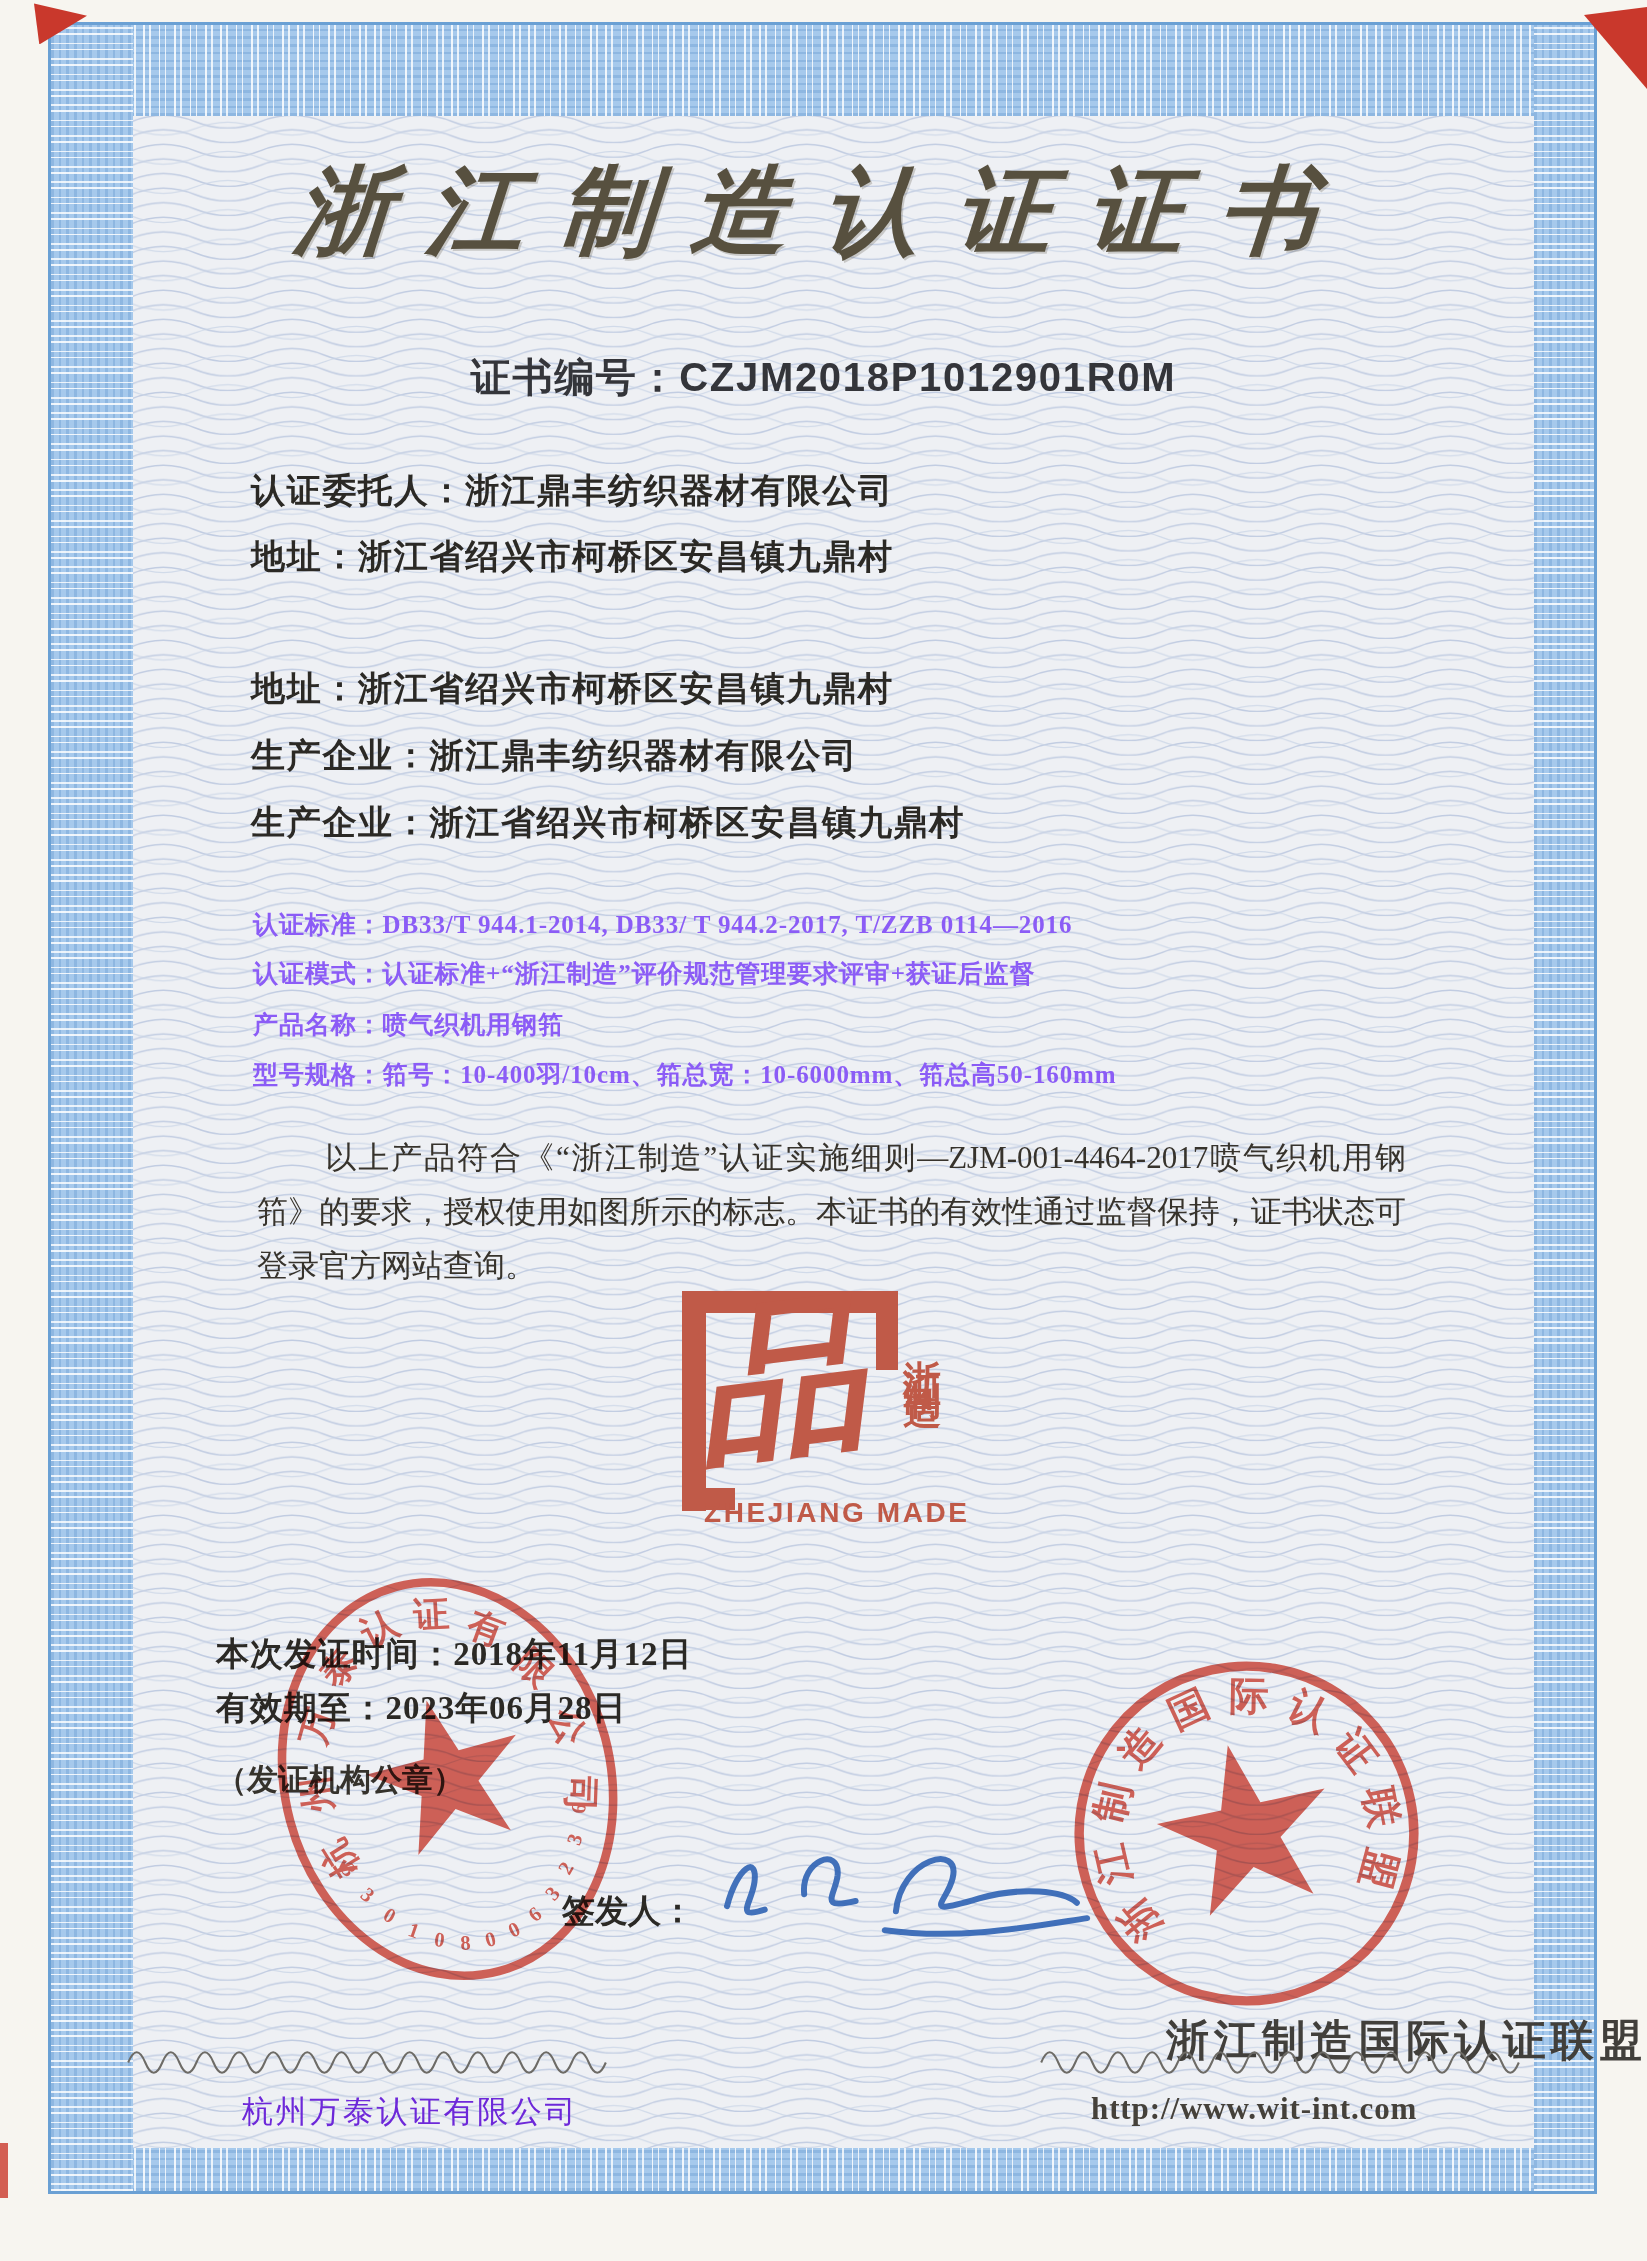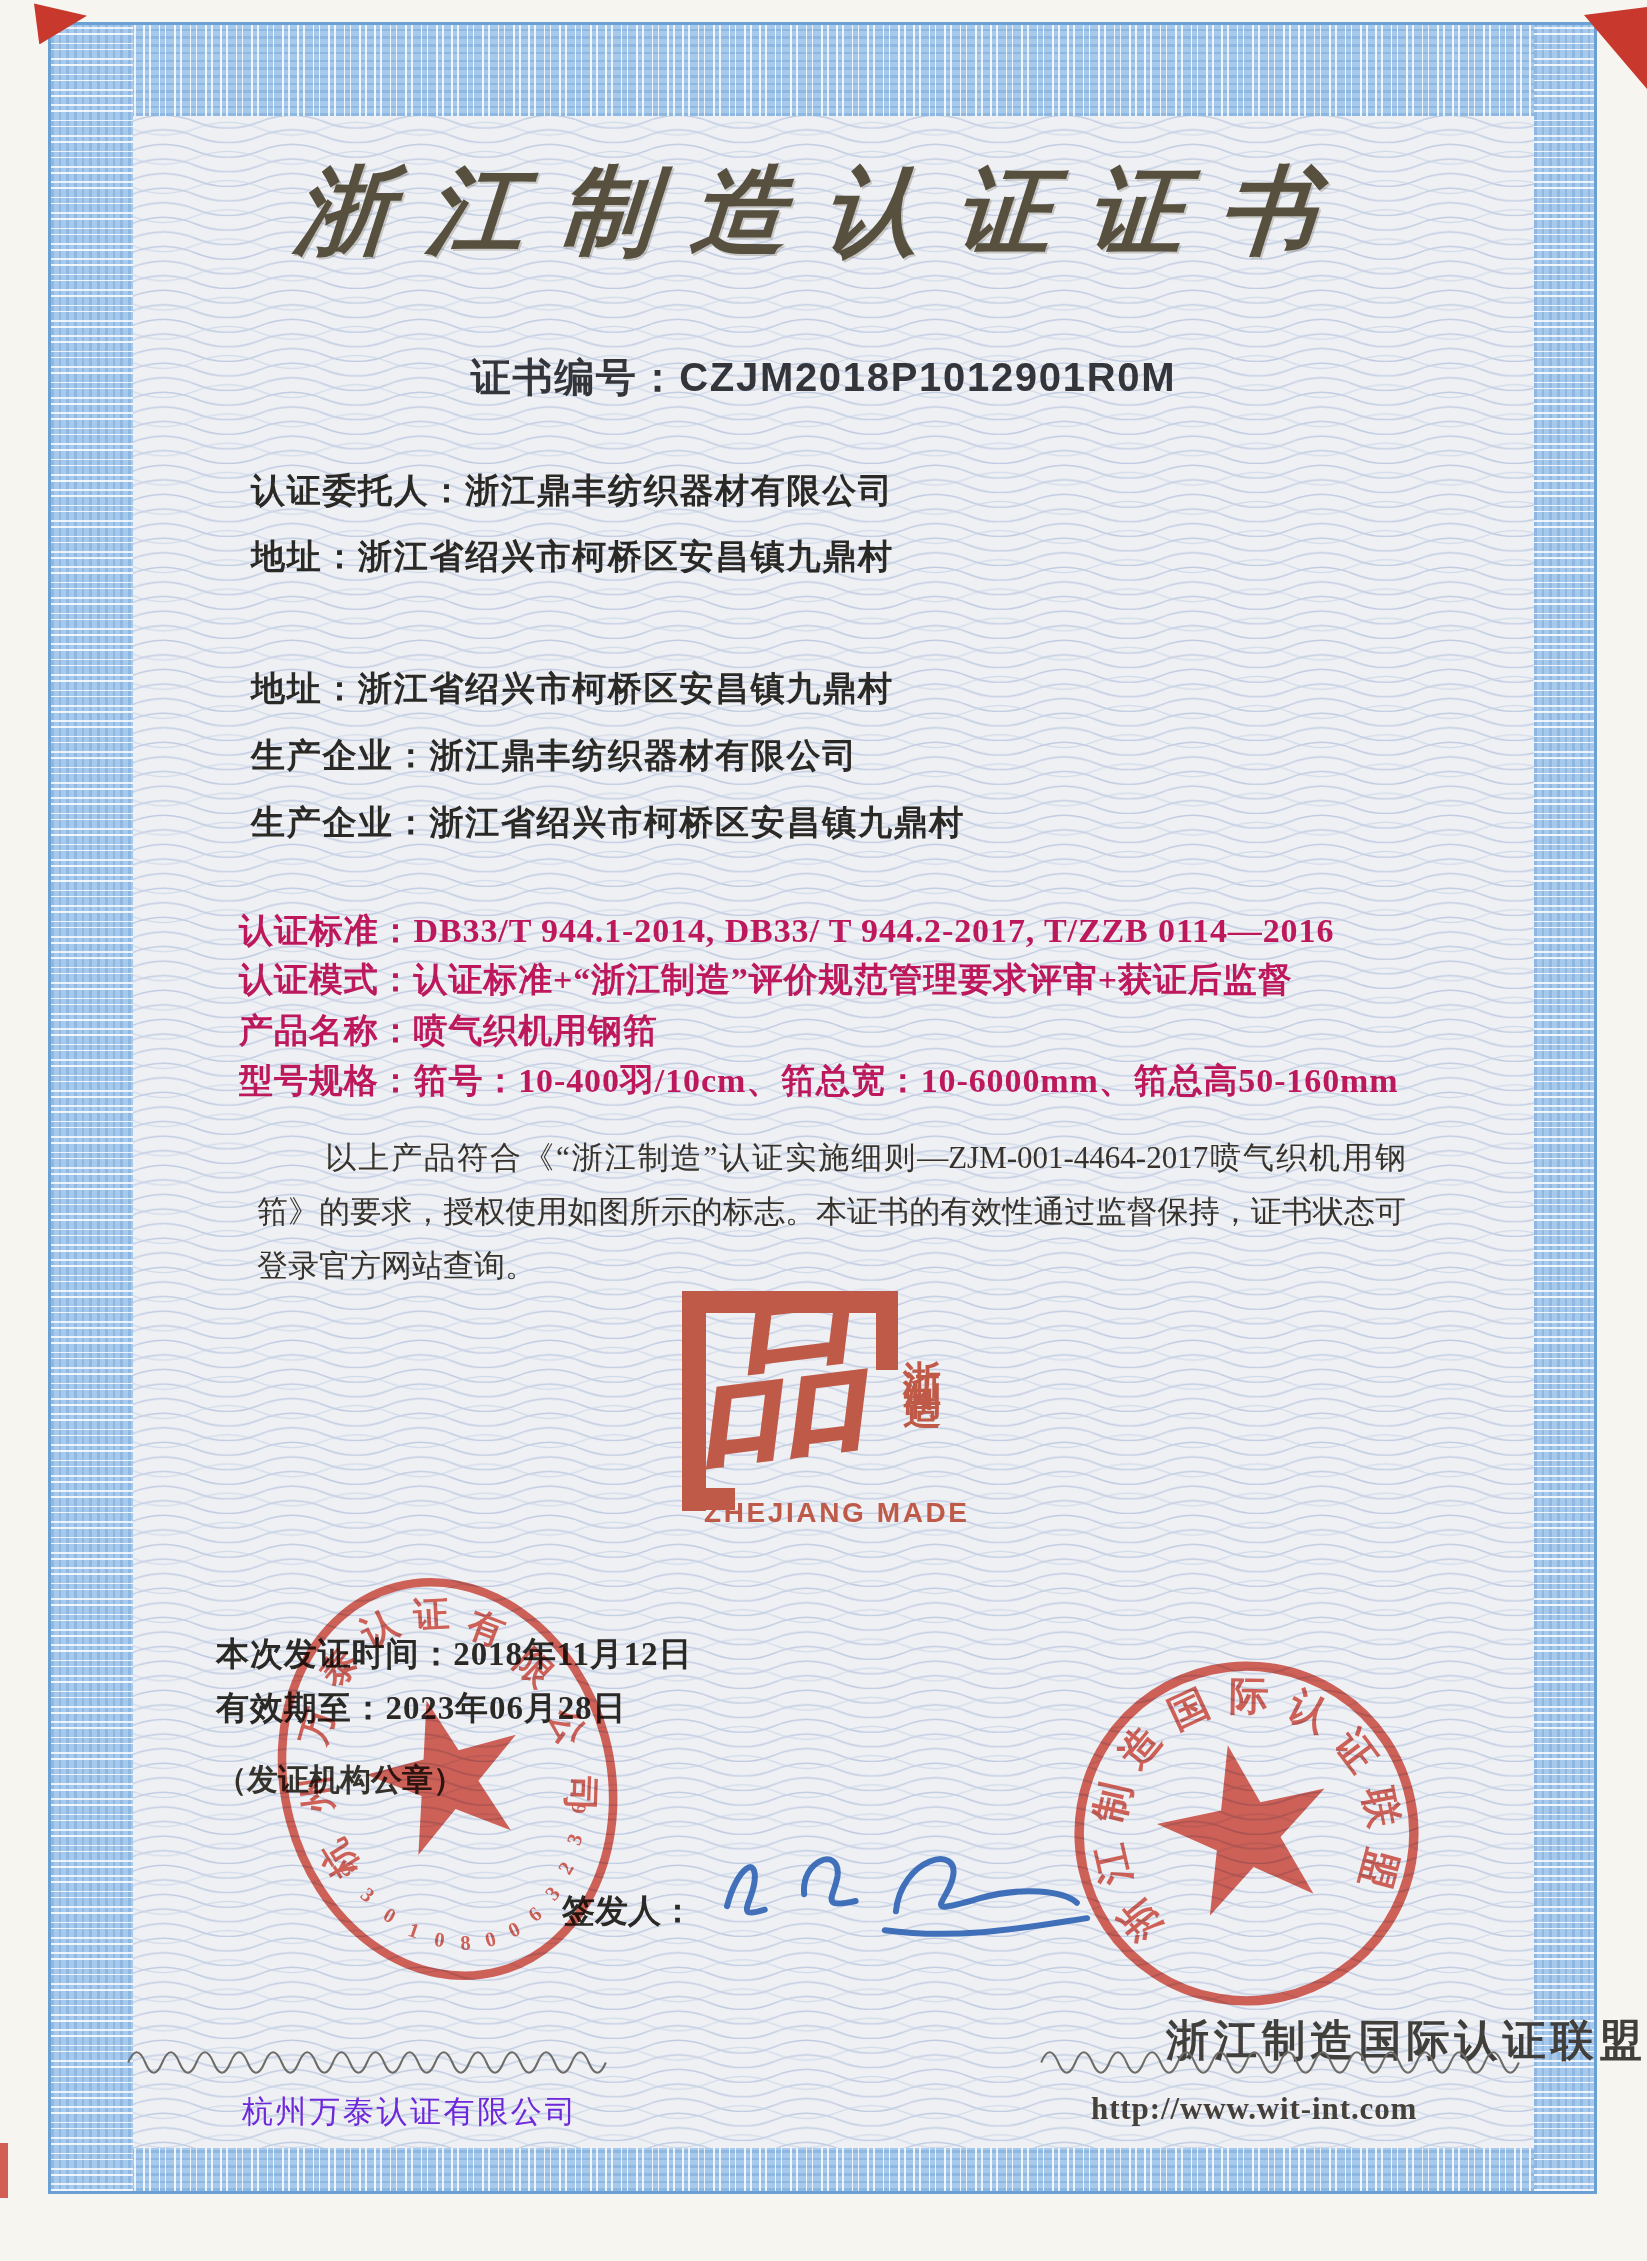--- a/index.html
+++ b/index.html
@@ -29,21 +29,21 @@
   .corner.bl{left:0;top:2143px;width:7.7px;height:55px;opacity:.8;}
 
   
   .title{left:0;top:148px;width:100%;text-align:center;font-size:96px;font-weight:700;font-style:italic;
          letter-spacing:36px;color:#57503f;transform:skewX(-4deg);text-shadow:1.7px 1.7px 0 rgba(87,80,63,.25);
          white-space:nowrap;z-index:2;}
   .certno{left:0;top:350px;width:100%;text-align:center;font-family:"Liberation Sans",sans-serif;
           font-size:40px;font-weight:700;color:#34353a;letter-spacing:1.7px;z-index:2;}
   .line{white-space:nowrap;z-index:2;font-weight:700;}
   .fieldline{left:251px;font-size:34px;letter-spacing:1.7px;color:#2b2925;}
-  .specline{left:239px;font-size:34px;letter-spacing:0.9px;color:#be185d;}
+  .specline{left:253px;font-size:25px;letter-spacing:0.9px;color:#8b5cf6;}
   .statement{left:257px;top:1131px;width:1149px;font-size:31px;line-height:54px;color:#37332c;
              text-align:justify;text-indent:2.2em;z-index:2;}
   .dateline{left:216px;font-size:33px;letter-spacing:0.9px;color:#2b2925;}
   .sealnote{left:216px;top:1759px;font-size:31px;font-weight:600;color:#35322c;z-index:2;}
   .issuer{left:562px;top:1889px;font-size:33px;font-weight:700;color:#2b2925;z-index:2;}
   .banner{left:0;top:2012px;width:100%;text-align:right;font-size:43px;font-weight:700;
           letter-spacing:5.1px;color:#413f3b;z-index:2;}
   .flour{z-index:2;}
   .footer-org{left:242px;top:2091px;font-size:31px;color:#6d28d9;letter-spacing:2.6px;z-index:2;font-weight:400;}
   .footer-url{left:1091px;top:2091px;font-size:31px;color:#45413a;letter-spacing:0.9px;z-index:2;

